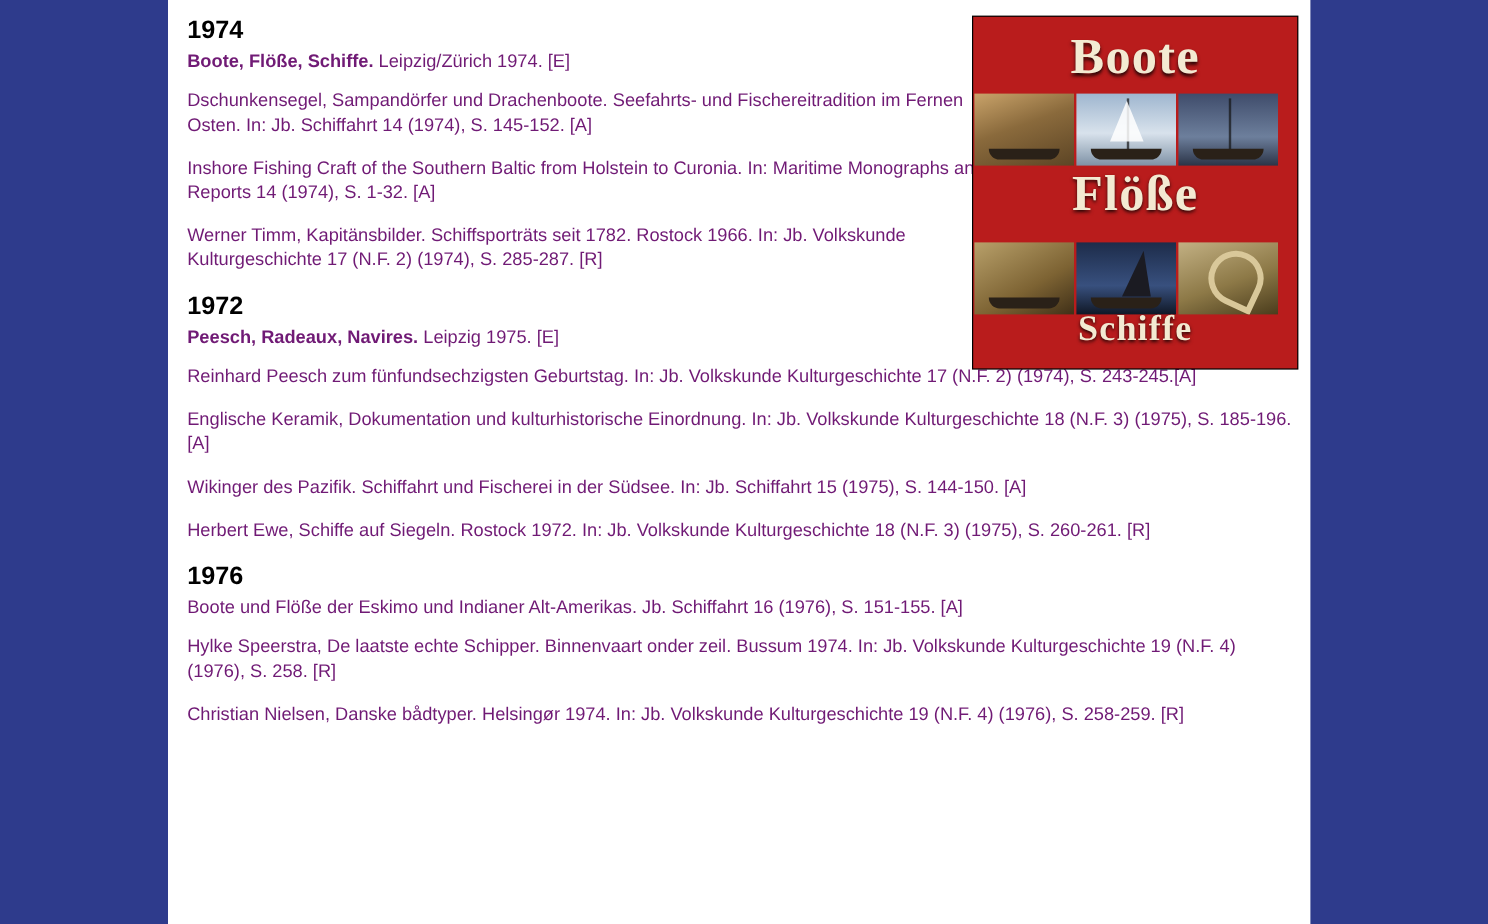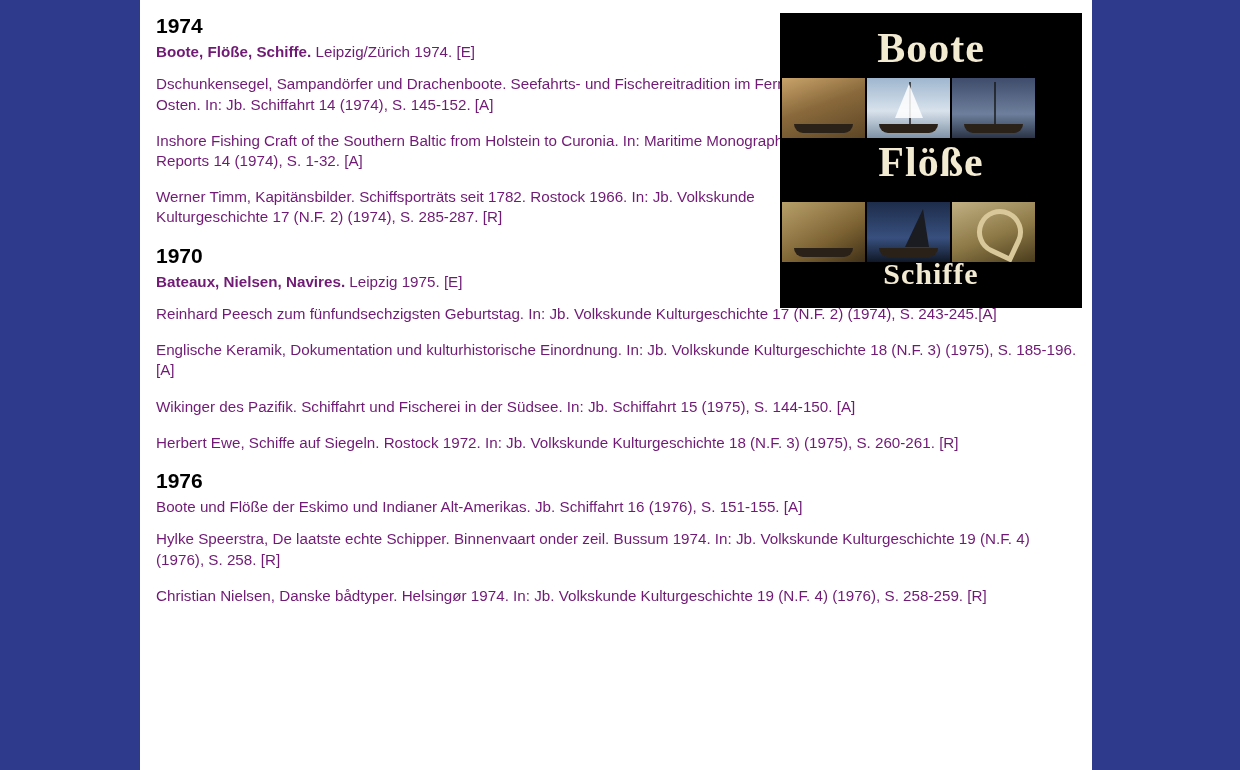--- a/index.html
+++ b/index.html
@@ -52,23 +52,23 @@
     font-weight: bold;
   }
   
   .wrap-block {
     width: 672px;
   }
   .cover {
     position: absolute;
     right: 11px;
     top: 14px;
-    width: 300px;
+    width: 270px;
     height: 293px;
-    background: #000000;
+    background: #b91c1c;
     overflow: hidden;
     box-shadow: 0 0 0 1px #000;
   }
   .cover-title {
     position: absolute;
     width: 100%;
     text-align: center;
     color: #f3ead2;
     font-family: "Liberation Serif", serif;
     font-weight: bold;
@@ -155,22 +155,22 @@
   <div class="content">
 
     <div class="year">1974</div>
 
     <div class="wrap-block">
       <p class="entry tight"><b>Boote, Flöße, Schiffe.</b><span> Leipzig/Zürich 1974. [E]</span></p>
       <p class="entry"><span>Dschunkensegel, Sampandörfer und Drachenboote. Seefahrts- und Fischereitradition im Fernen Osten. In: Jb. Schiffahrt 14 (1974), S. 145-152. [A]</span></p>
       <p class="entry"><span>Inshore Fishing Craft of the Southern Baltic from Holstein to Curonia. In: Maritime Monographs and Reports 14 (1974), S. 1-32. [A]</span></p>
       <p class="entry"><span>Werner Timm, Kapitänsbilder. Schiffsporträts seit 1782. Rostock 1966. In: Jb. Volkskunde Kulturgeschichte 17 (N.F. 2) (1974), S. 285-287. [R]</span></p>
 
-      <div class="year">1970</div>
-      <p class="entry tight"><b>Bateaux, Nielsen, Navires.</b><span> Leipzig 1975. [E]</span></p>
+      <div class="year">1972</div>
+      <p class="entry tight"><b>Peesch, Radeaux, Navires.</b><span> Leipzig 1975. [E]</span></p>
     </div>
 
     <p class="entry"><span>Reinhard Peesch zum fünfundsechzigsten Geburtstag. In: Jb. Volkskunde Kulturgeschichte 17 (N.F. 2) (1974), S. 243-245.[A]</span></p>
     <p class="entry"><span>Englische Keramik, Dokumentation und kulturhistorische Einordnung. In: Jb. Volkskunde Kulturgeschichte 18 (N.F. 3) (1975), S. 185-196. [A]</span></p>
     <p class="entry"><span>Wikinger des Pazifik. Schiffahrt und Fischerei in der Südsee. In: Jb. Schiffahrt 15 (1975), S. 144-150. [A]</span></p>
     <p class="entry"><span>Herbert Ewe, Schiffe auf Siegeln. Rostock 1972. In: Jb. Volkskunde Kulturgeschichte 18 (N.F. 3) (1975), S. 260-261. [R]</span></p>
 
     <div class="year spaced">1976</div>
     <p class="entry tight"><span>Boote und Flöße der Eskimo und Indianer Alt-Amerikas. Jb. Schiffahrt 16 (1976), S. 151-155. [A]</span></p>
     <p class="entry"><span>Hylke Speerstra, De laatste echte Schipper. Binnenvaart onder zeil. Bussum 1974. In: Jb. Volkskunde Kulturgeschichte 19 (N.F. 4) (1976), S. 258. [R]</span></p>

